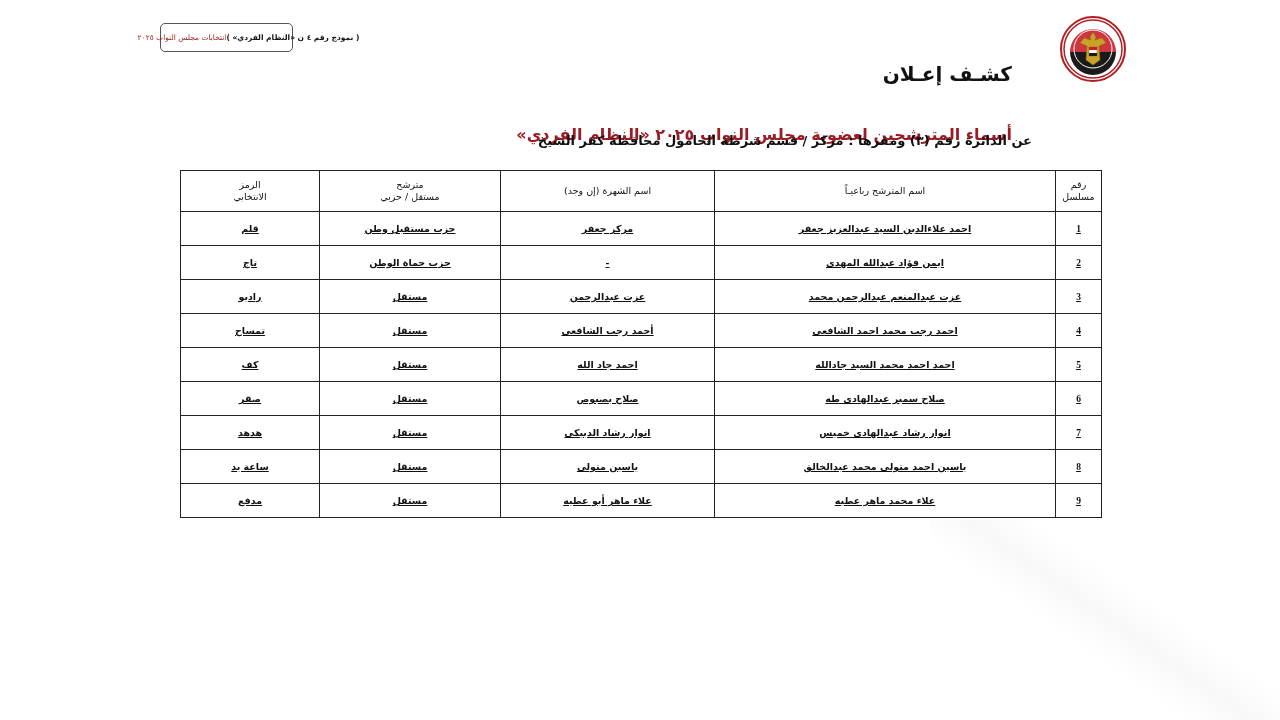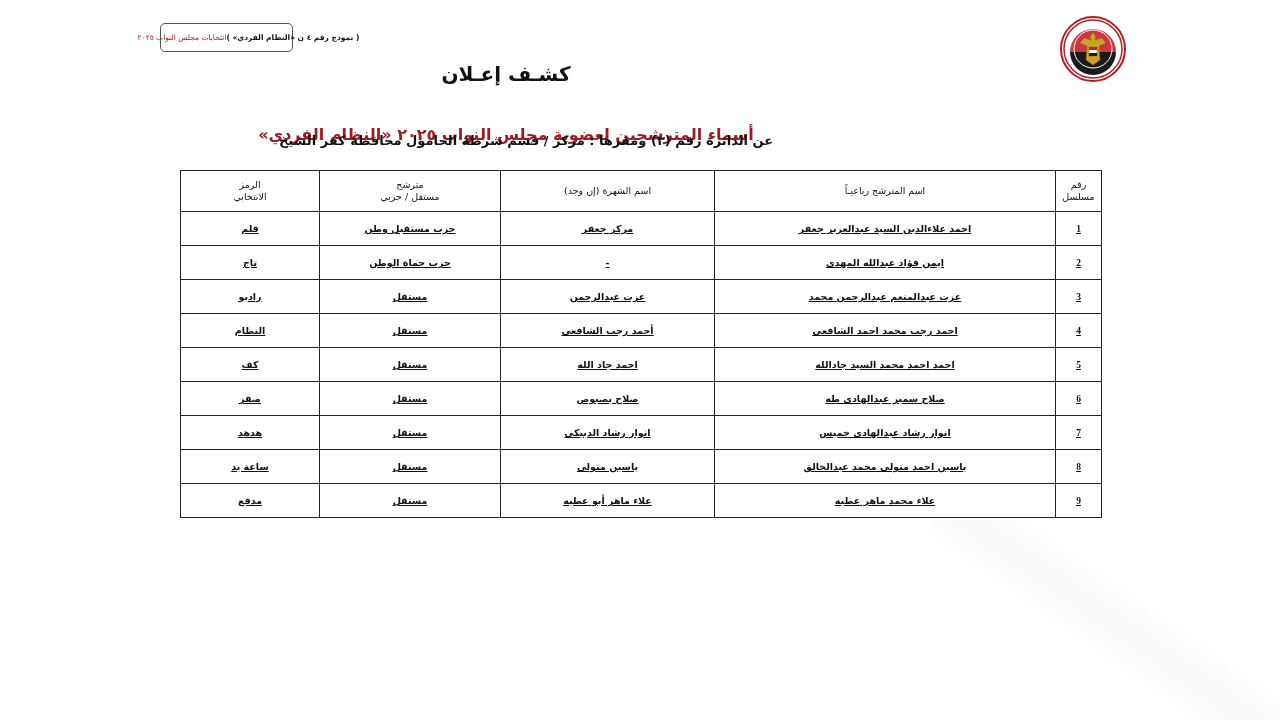--- a/index.html
+++ b/index.html
@@ -13,21 +13,21 @@
     display: flex; flex-direction: row; align-items: center; justify-content: center;
     direction: rtl;
   }
   .form-box .l1 { font-size: 7.5px; font-weight: bold; color: #111; line-height: 10px; white-space: nowrap; }
   .form-box .l2 { font-size: 7.5px; color: #9b1c1c; line-height: 10px; white-space: nowrap; margin-left: 44px; }
   .logo {
     position: absolute; left: 1060px; top: 16px; width: 62px; height: 62px; border-radius: 50%;
     border: 2px solid #b21e23; background: #fff; overflow: hidden;
   }
   .title {
-    position: absolute; left: 0; width: 1012px; text-align: center; direction: rtl;
+    position: absolute; left: 0; width: 1012px; text-align: right; direction: rtl;
   }
   .t1 { top: 62px; font-size: 20px; font-weight: bold; color: #111; }
   .t2 { top: 101px; font-size: 16px; font-weight: bold; color: #9b1c24; margin-top: 24px; }
   .t3 { top: 133px; font-size: 13px; font-weight: bold; color: #111; left: 20px; }
   table.grid {
     position: absolute; left: 180px; top: 170px; width: 921px;
     border-collapse: collapse; direction: rtl; table-layout: fixed;
   }
   table.grid td, table.grid th {
     border: 1.6px solid #222; text-align: center; vertical-align: middle;
@@ -114,21 +114,21 @@
       <td>عزت عبدالمنعم عبدالرحمن محمد</td>
       <td>عزت عبدالرحمن</td>
       <td>مستقل</td>
       <td>راديو</td>
     </tr>
     <tr>
       <td class="serial">4</td>
       <td>احمد رجب محمد احمد الشافعى</td>
       <td>أحمد رجب الشافعى</td>
       <td>مستقل</td>
-      <td>النظام</td>
+      <td>تمساح</td>
     </tr>
     <tr>
       <td class="serial">5</td>
       <td>احمد احمد محمد السيد جادالله</td>
       <td>احمد جاد الله</td>
       <td>مستقل</td>
       <td>كف</td>
     </tr>
     <tr>
       <td class="serial">6</td>

